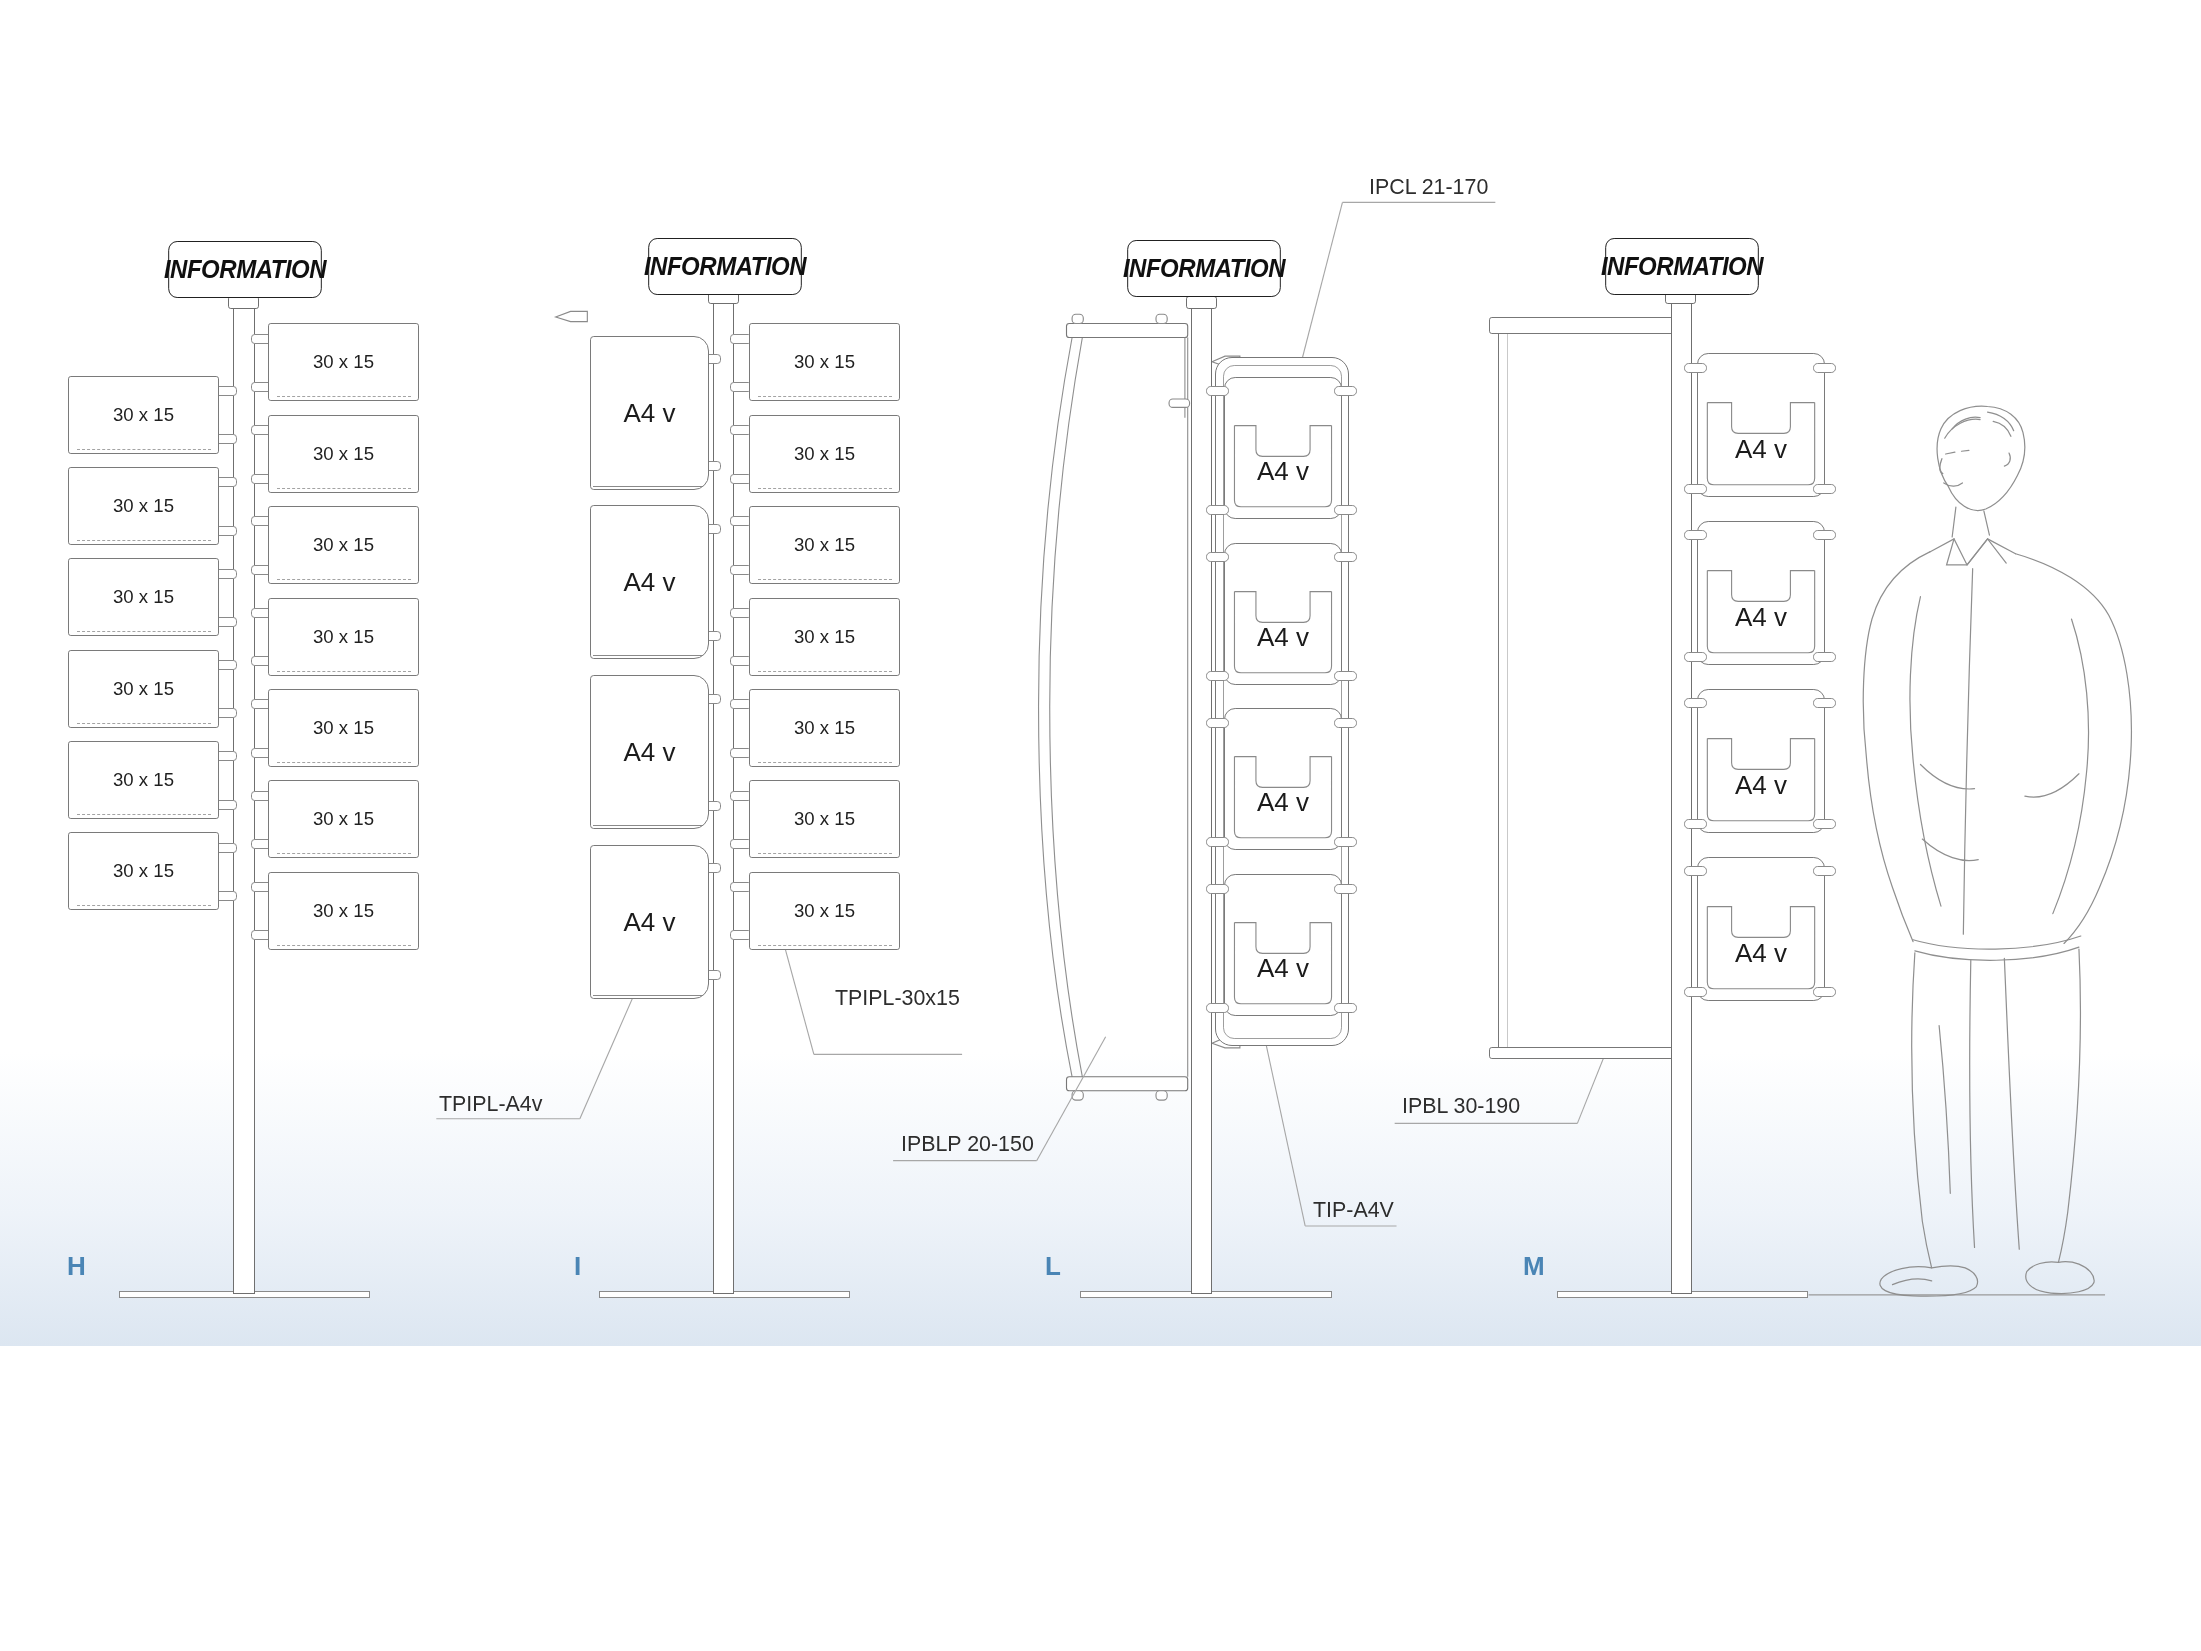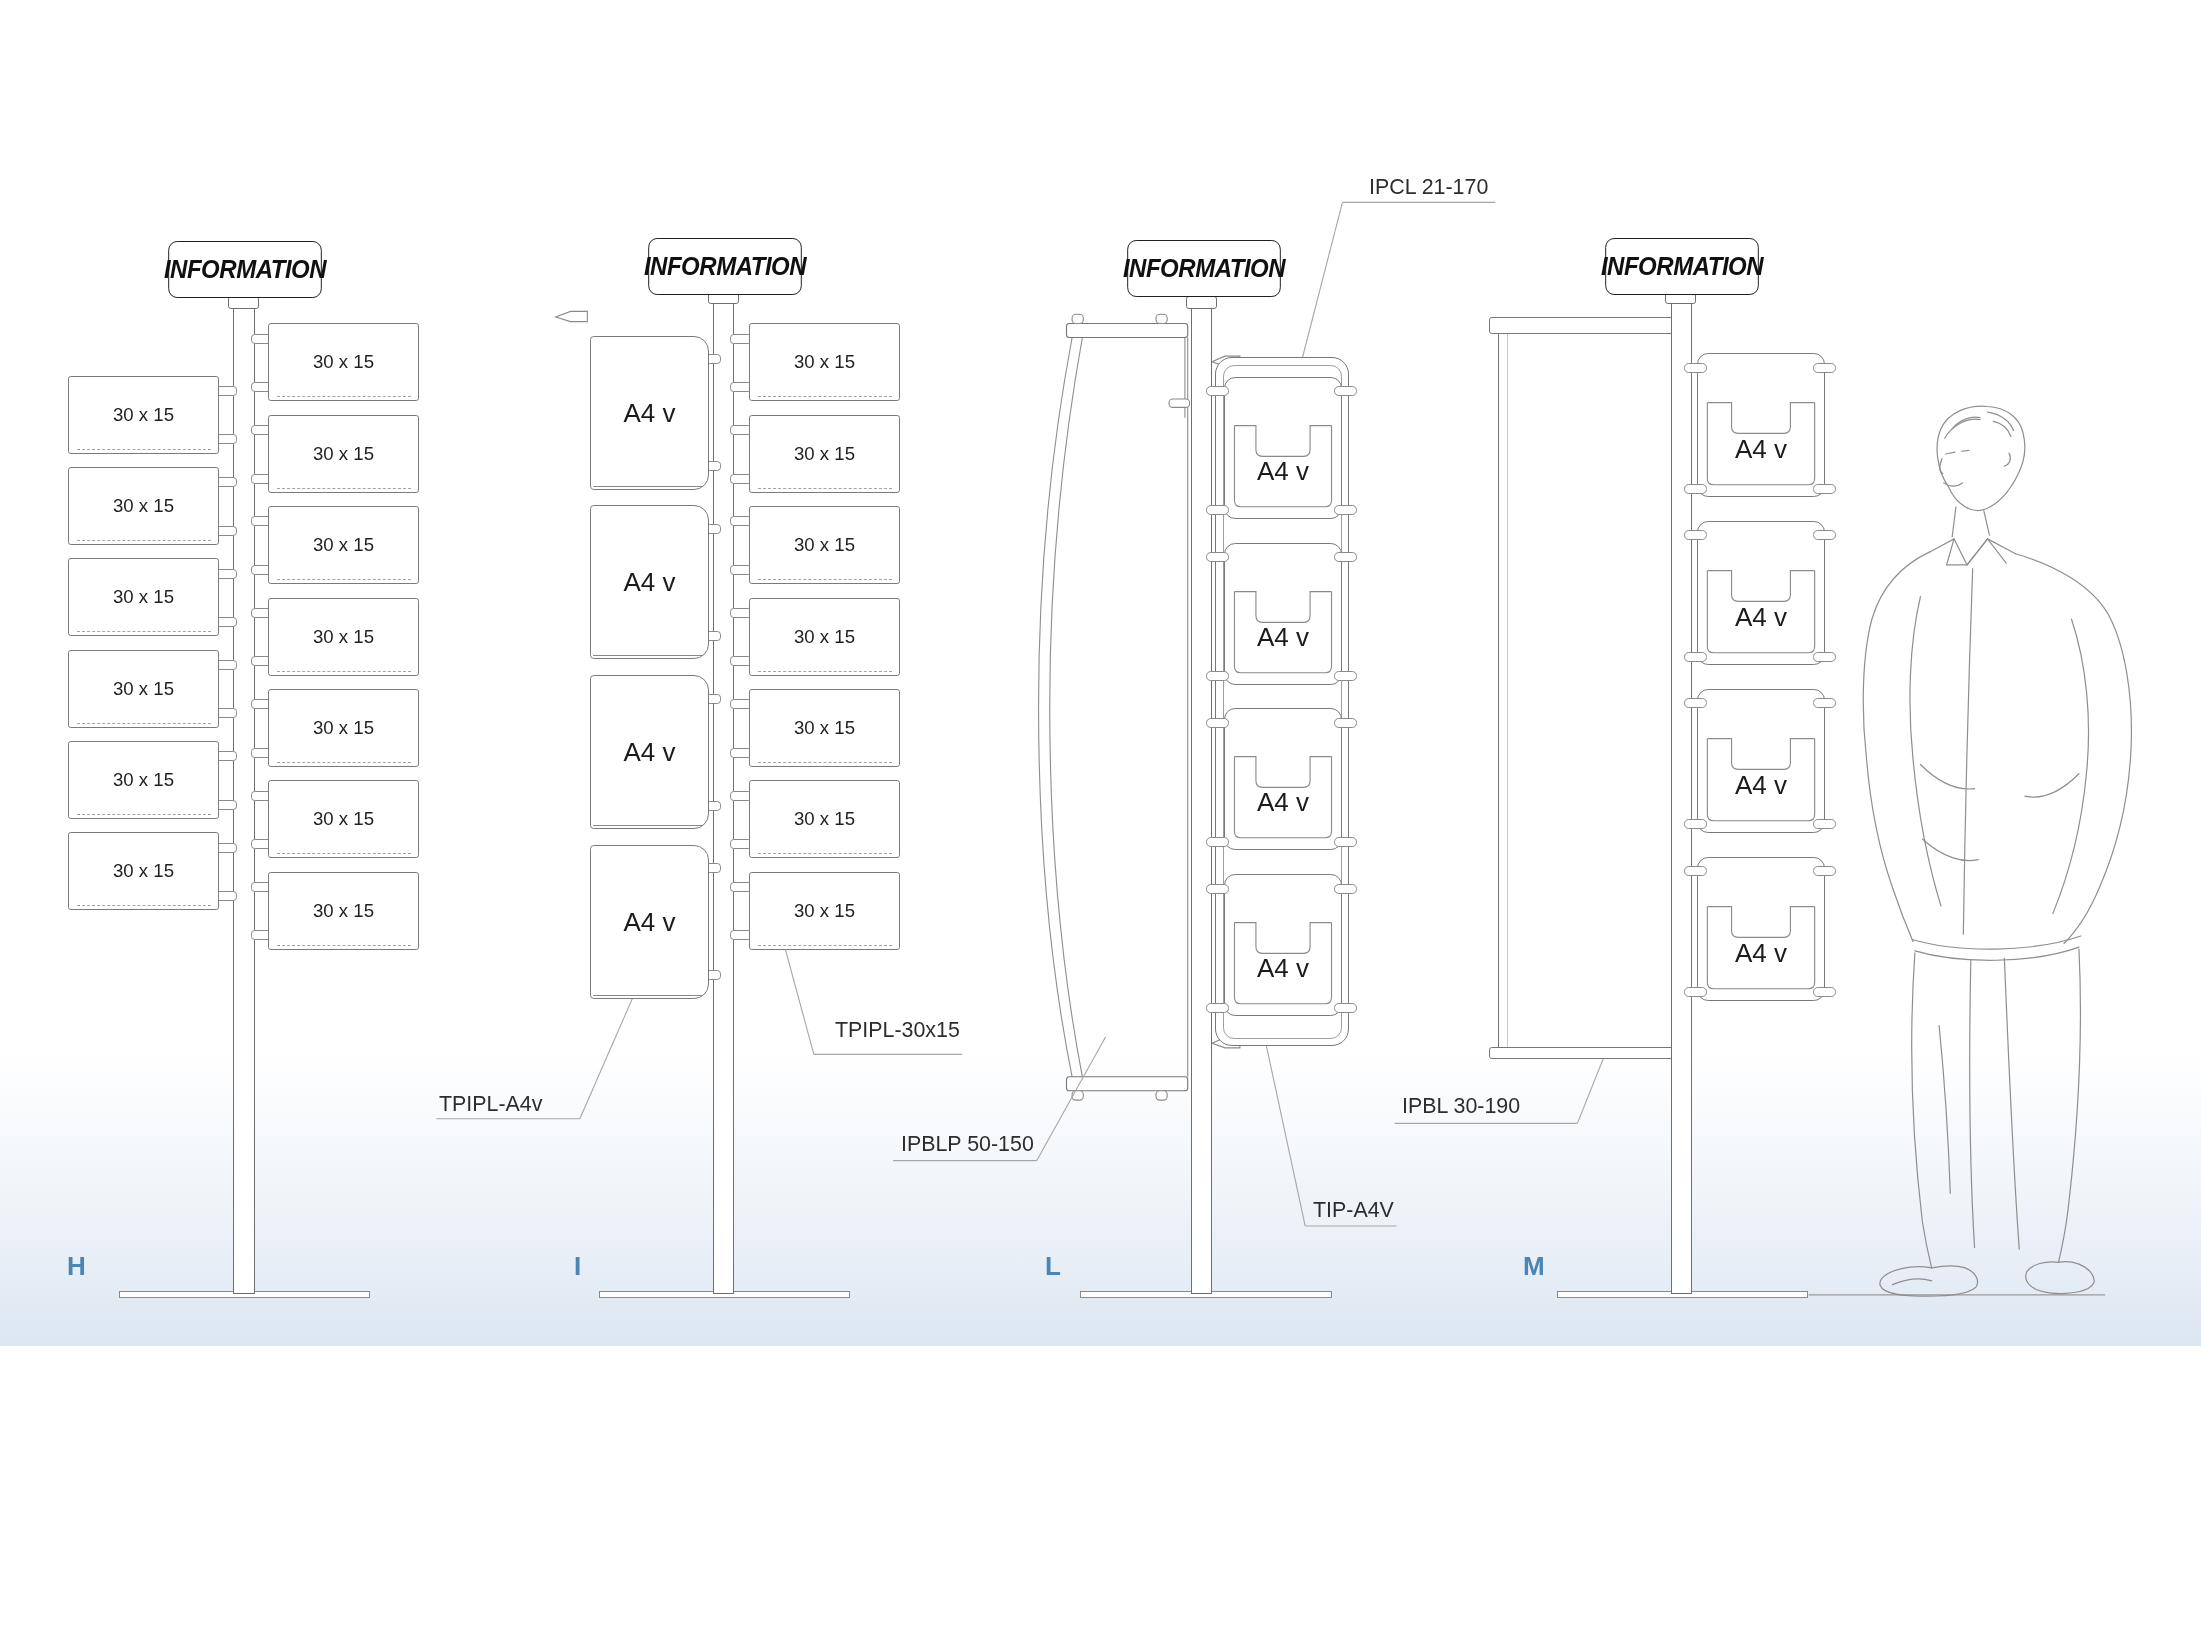--- a/index.html
+++ b/index.html
@@ -60,21 +60,21 @@
   .pocket{position:absolute;background:#fff;border:0.9px solid #7a7a7a;border-radius:11.2px;z-index:4;}
   .pocket .lbl{position:absolute;left:0;right:0;top:56%;text-align:center;font-size:26px;color:#1b1b1b;}
   .pocket svg{position:absolute;left:0;top:0;}
   .clip{position:absolute;height:7.5px;background:#fff;border:0.9px solid #8a8a8a;border-radius:3.7px;z-index:3;}
   .pin{position:absolute;width:20.5px;height:8.4px;background:#fff;border:0.9px solid #8a8a8a;border-radius:4.7px;z-index:5;}
 
   
   .ann{position:absolute;font-size:21.4px;color:#2d2d2d;white-space:nowrap;z-index:7;}
   .ann-ipcl{left:1369px;top:175px}
   .ann-tpipl-a4v{left:439px;top:1092px}
-  .ann-tpipl-30x15{left:835px;top:1018px}
+  .ann-tpipl-30x15{left:835px;top:986px}
   .ann-ipblp{left:901px;top:1132px}
   .ann-tip-a4v{left:1313px;top:1198px}
   .ann-ipbl{left:1402px;top:1094px}
   .letter{position:absolute;font-weight:700;font-size:26px;color:#4a85b5;z-index:7;}
   .letter-h{left:67px;top:1251px}.letter-i{left:574px;top:1251px}
   .letter-l{left:1045px;top:1251px}.letter-m{left:1523px;top:1251px}
 </style>
 </head>
 <body>
 
@@ -334,21 +334,21 @@
     </div>
 
   <div class="sign sign-h">INFORMATION</div>
   <div class="sign sign-i">INFORMATION</div>
   <div class="sign sign-l">INFORMATION</div>
   <div class="sign sign-m">INFORMATION</div>
 
   <div class="ann ann-ipcl">IPCL 21-170</div>
   <div class="ann ann-tpipl-a4v">TPIPL-A4v</div>
   <div class="ann ann-tpipl-30x15">TPIPL-30x15</div>
-  <div class="ann ann-ipblp">IPBLP 50-150</div>
+  <div class="ann ann-ipblp">IPBLP 20-150</div>
   <div class="ann ann-tip-a4v">TIP-A4V</div>
   <div class="ann ann-ipbl">IPBL 30-190</div>
 
   <div class="letter letter-h">H</div>
   <div class="letter letter-i">I</div>
   <div class="letter letter-l">L</div>
   <div class="letter letter-m">M</div>
 
 </div>
 

